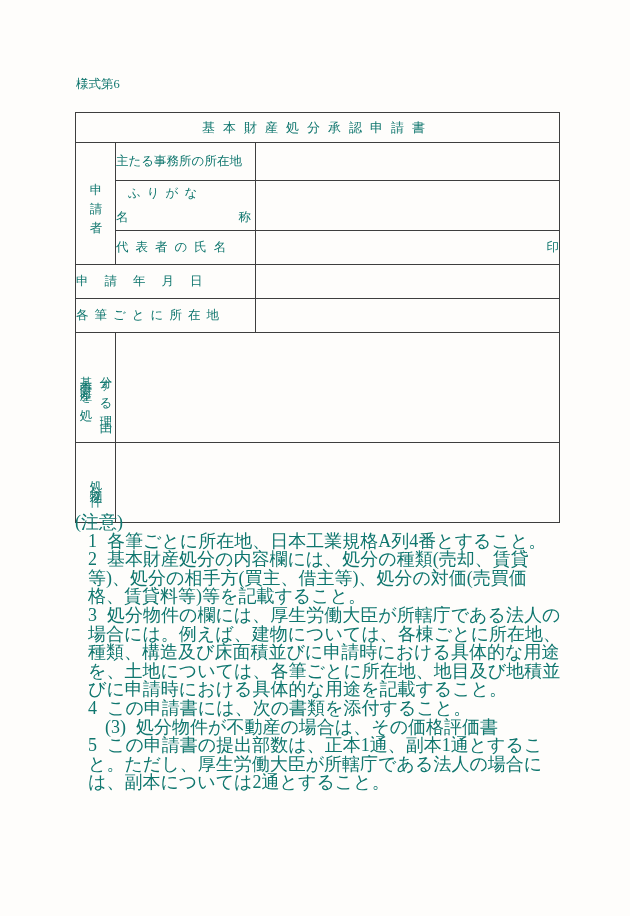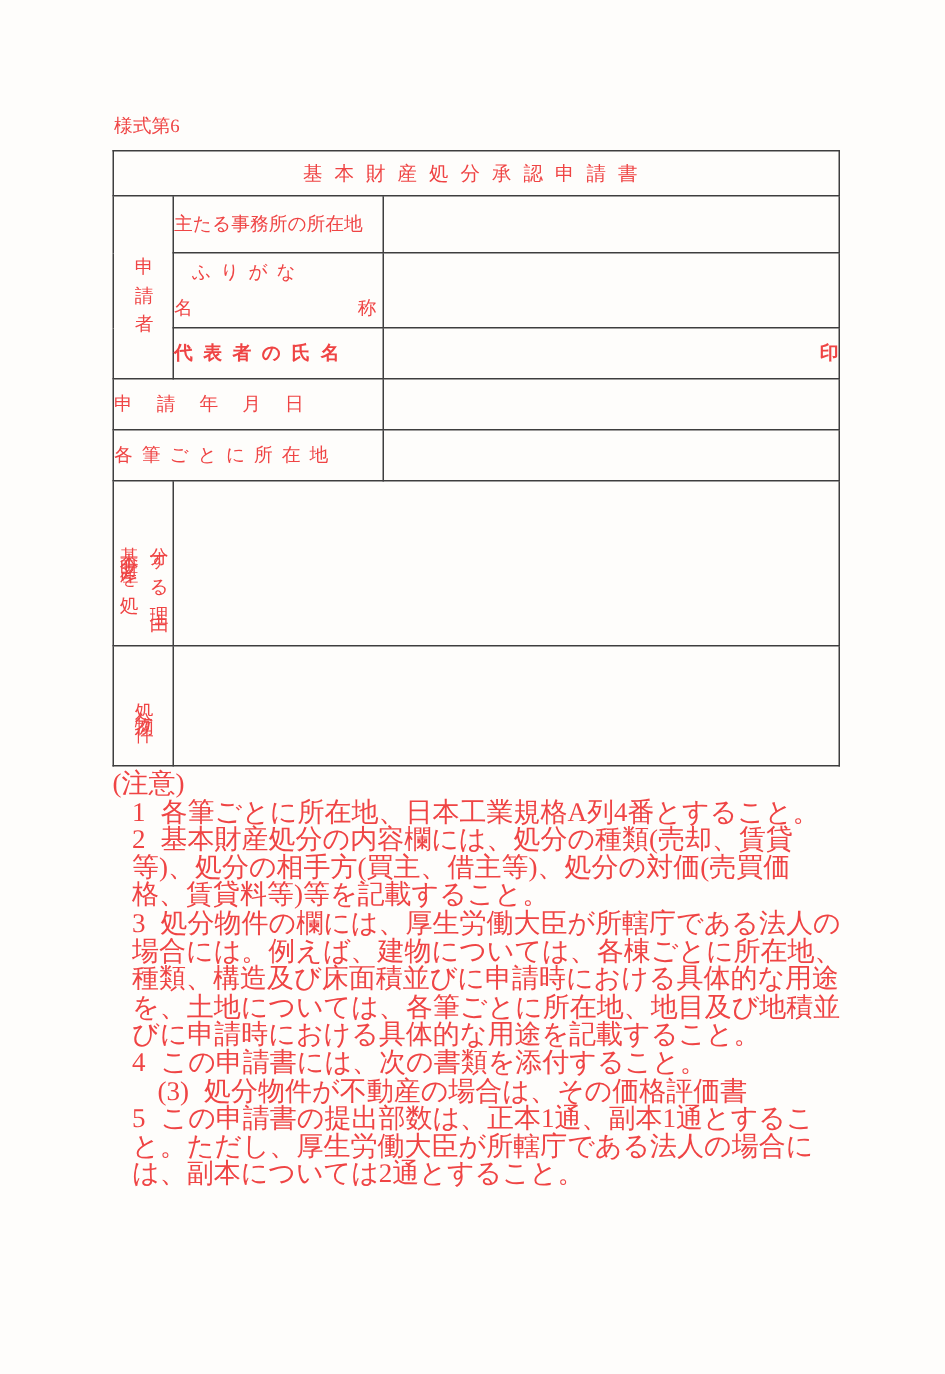--- a/index.html
+++ b/index.html
@@ -4,35 +4,35 @@
 <style>
   html, body { margin: 0; padding: 0; }
   body { background: #ffffff; }
 
   .page {
     position: relative;
     width: 630px;
     height: 916px;
     background: #fefdfb;
     font-family: "Liberation Serif", "DejaVu Serif", serif;
-    color: #ef4444;
+    color: #0f766e;
     overflow: hidden;
   }
 
   .form-no {
     position: absolute;
     left: 76px;
     top: 76px;
     font-size: 12.5px;
   }
 
   table.form-table {
     position: absolute;
     left: 75px;
-    top: 100px;
+    top: 112px;
     width: 484px;
     border-collapse: collapse;
     table-layout: fixed;
     font-size: 12.5px;
   }
   .form-table td {
     border: 1px solid #3e3e3e;
     padding: 0;
     vertical-align: middle;
   }
@@ -41,21 +41,21 @@
     height: 29px;
     text-align: center;
     letter-spacing: 8px;
     font-size: 13px;
   }
 
   .label-cell { padding-left: 8px; }
 
   tr.r-office   { height: 38px; }
   tr.r-name     { height: 50px; }
-  tr.r-rep      { height: 34px; font-weight: bold; }
+  tr.r-rep      { height: 34px; }
   tr.r-date     { height: 34px; }
   tr.r-content  { height: 34px; }
   tr.r-reason   { height: 110px; }
   tr.r-property { height: 80px; }
 
   .vcell-applicant { text-align: center; vertical-align: middle; }
   .vcell-applicant .vtext {
     display: inline-block;
     writing-mode: vertical-rl;
     letter-spacing: 1.5em;

